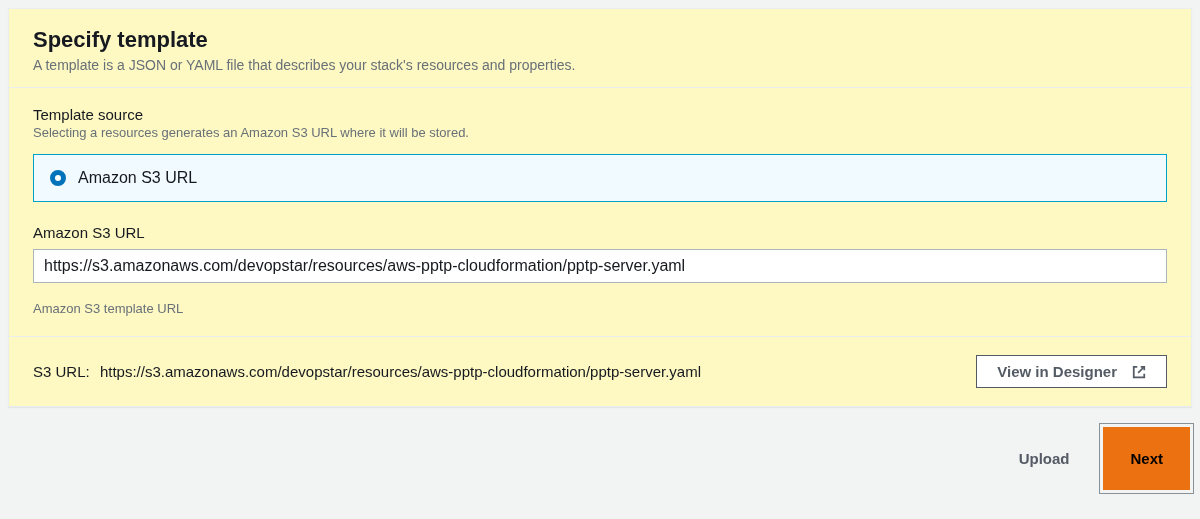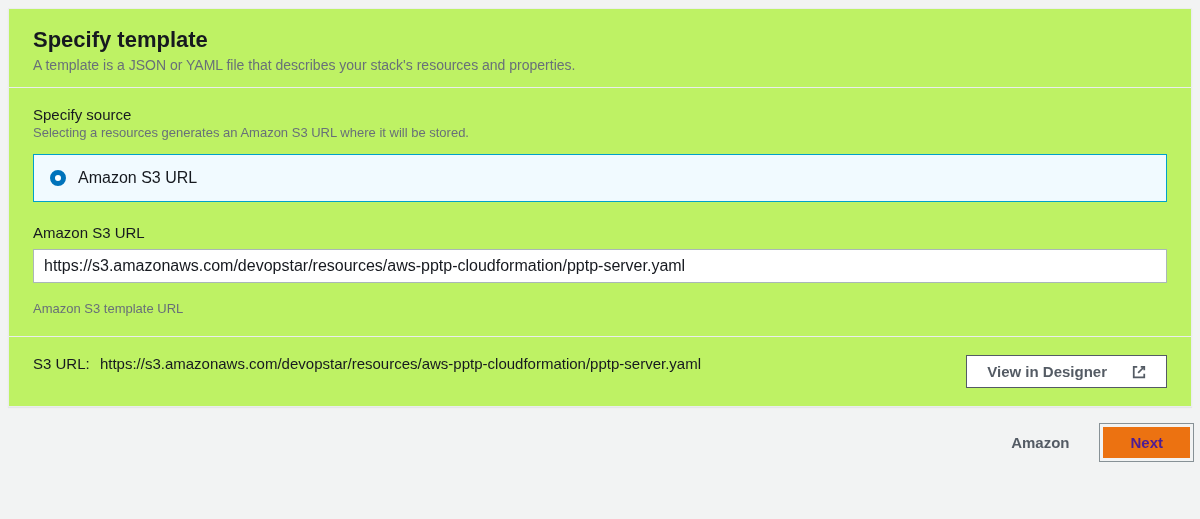--- a/index.html
+++ b/index.html
@@ -5,21 +5,21 @@
     * { box-sizing: border-box; margin: 0; padding: 0; }
     body {
       font-family: "Amazon Ember", "Helvetica Neue", Helvetica, Arial, sans-serif;
       background: #f2f3f3;
       width: 1200px;
       height: 519px;
       padding: 8px;
       color: #16191f;
     }
     .panel {
-      background: #bef264;
+      background: #fef9c3;
       border: 1px solid #eaeded;
       box-shadow: 0 1px 1px rgba(0,0,0,0.05);
     }
     .section-header {
       padding: 18px 24px 14px 24px;
       border-bottom: 1px solid #eaeded;
     }
     .section-title {
       font-size: 22px;
       font-weight: 700;
@@ -86,34 +86,34 @@
       font-family: inherit;
     }
     .input-sublabel {
       font-size: 13px;
       color: #687078;
       margin-top: 18px;
     }
     .footer-url {
       padding: 18px 24px;
       display: flex;
-      align-items: flex-start;
+      align-items: center;
       justify-content: space-between;
     }
     .url-text {
       font-size: 15px;
       color: #16191f;
     }
     .url-label {
       margin-right: 6px;
     }
     .btn {
       display: inline-flex;
       align-items: center;
-      gap: 25px;
+      gap: 15px;
       padding: 7px 20px;
       font-size: 15px;
       font-weight: 700;
       border: 1px solid #545b64;
       background: #fff;
       color: #545b64;
       cursor: pointer;
       font-family: inherit;
     }
     .btn-link {
@@ -122,22 +122,22 @@
       color: #545b64;
       font-weight: 700;
       font-size: 15px;
       padding: 7px 20px;
       cursor: pointer;
       font-family: inherit;
     }
     .btn-primary {
       background: #ec7211;
       border-color: #ec7211;
-      color: #4c1d95;
-      padding: 6px 26px;
+      color: #000000;
+      padding: 22px 26px;
       outline: 1px solid #879196;
       outline-offset: 3px;
     }
     .actions {
       display: flex;
       justify-content: flex-end;
       align-items: center;
       gap: 14px;
       padding: 20px 2px 4px 2px;
     }
@@ -150,21 +150,21 @@
 <body>
 
 <div class="panel">
 
   <div class="section-header">
     <div class="section-title">Specify template</div>
     <div class="section-desc">A template is a JSON or YAML file that describes your stack's resources and properties.</div>
   </div>
 
   <div class="section-body">
-    <div class="field-label">Specify source</div>
+    <div class="field-label">Template source</div>
     <div class="field-hint">Selecting a resources generates an Amazon S3 URL where it will be stored.</div>
 
     <div class="radio-row">
       <label class="radio-card selected">
         <span class="radio-circle"></span>
         <span>Amazon S3 URL</span>
       </label>
     </div>
 
     <div class="field-label">Amazon S3 URL</div>
@@ -184,15 +184,15 @@
         <path d="M6 2H2v12h12v-4"></path>
         <path d="M10 2h4v4"></path>
         <path d="M14 2L7 9"></path>
       </svg>
     </button>
   </div>
 
 </div>
 
 <div class="actions">
-  <button class="btn-link">Amazon</button>
+  <button class="btn-link">Upload</button>
   <button class="btn btn-primary">Next</button>
 </div>
 
 </body></html>

